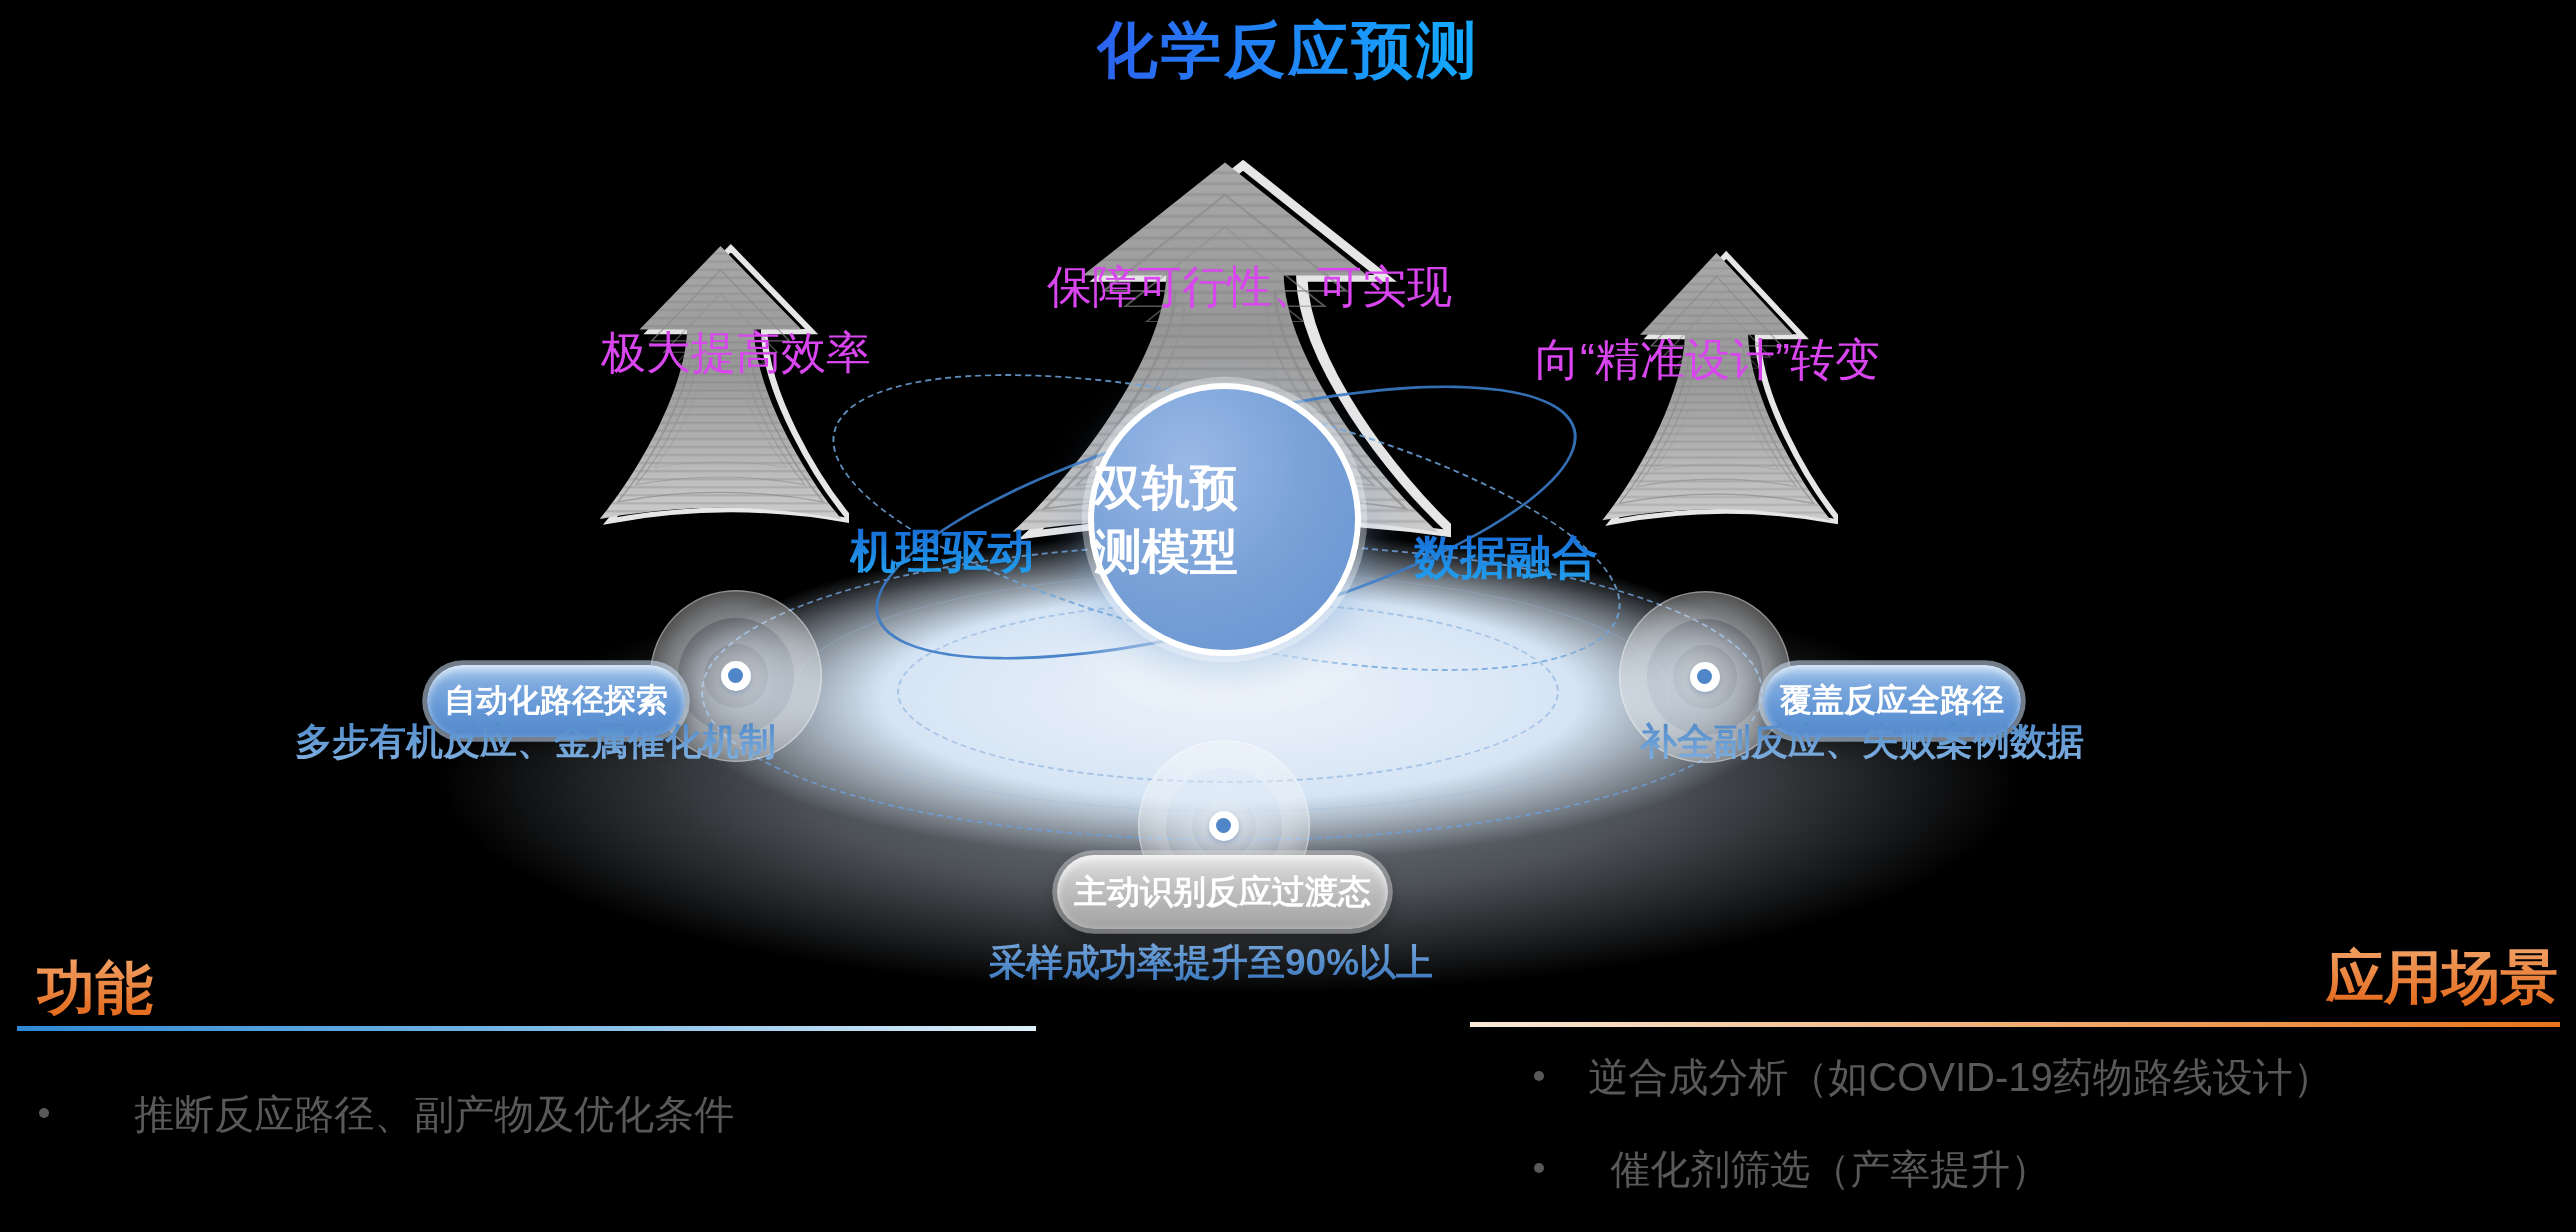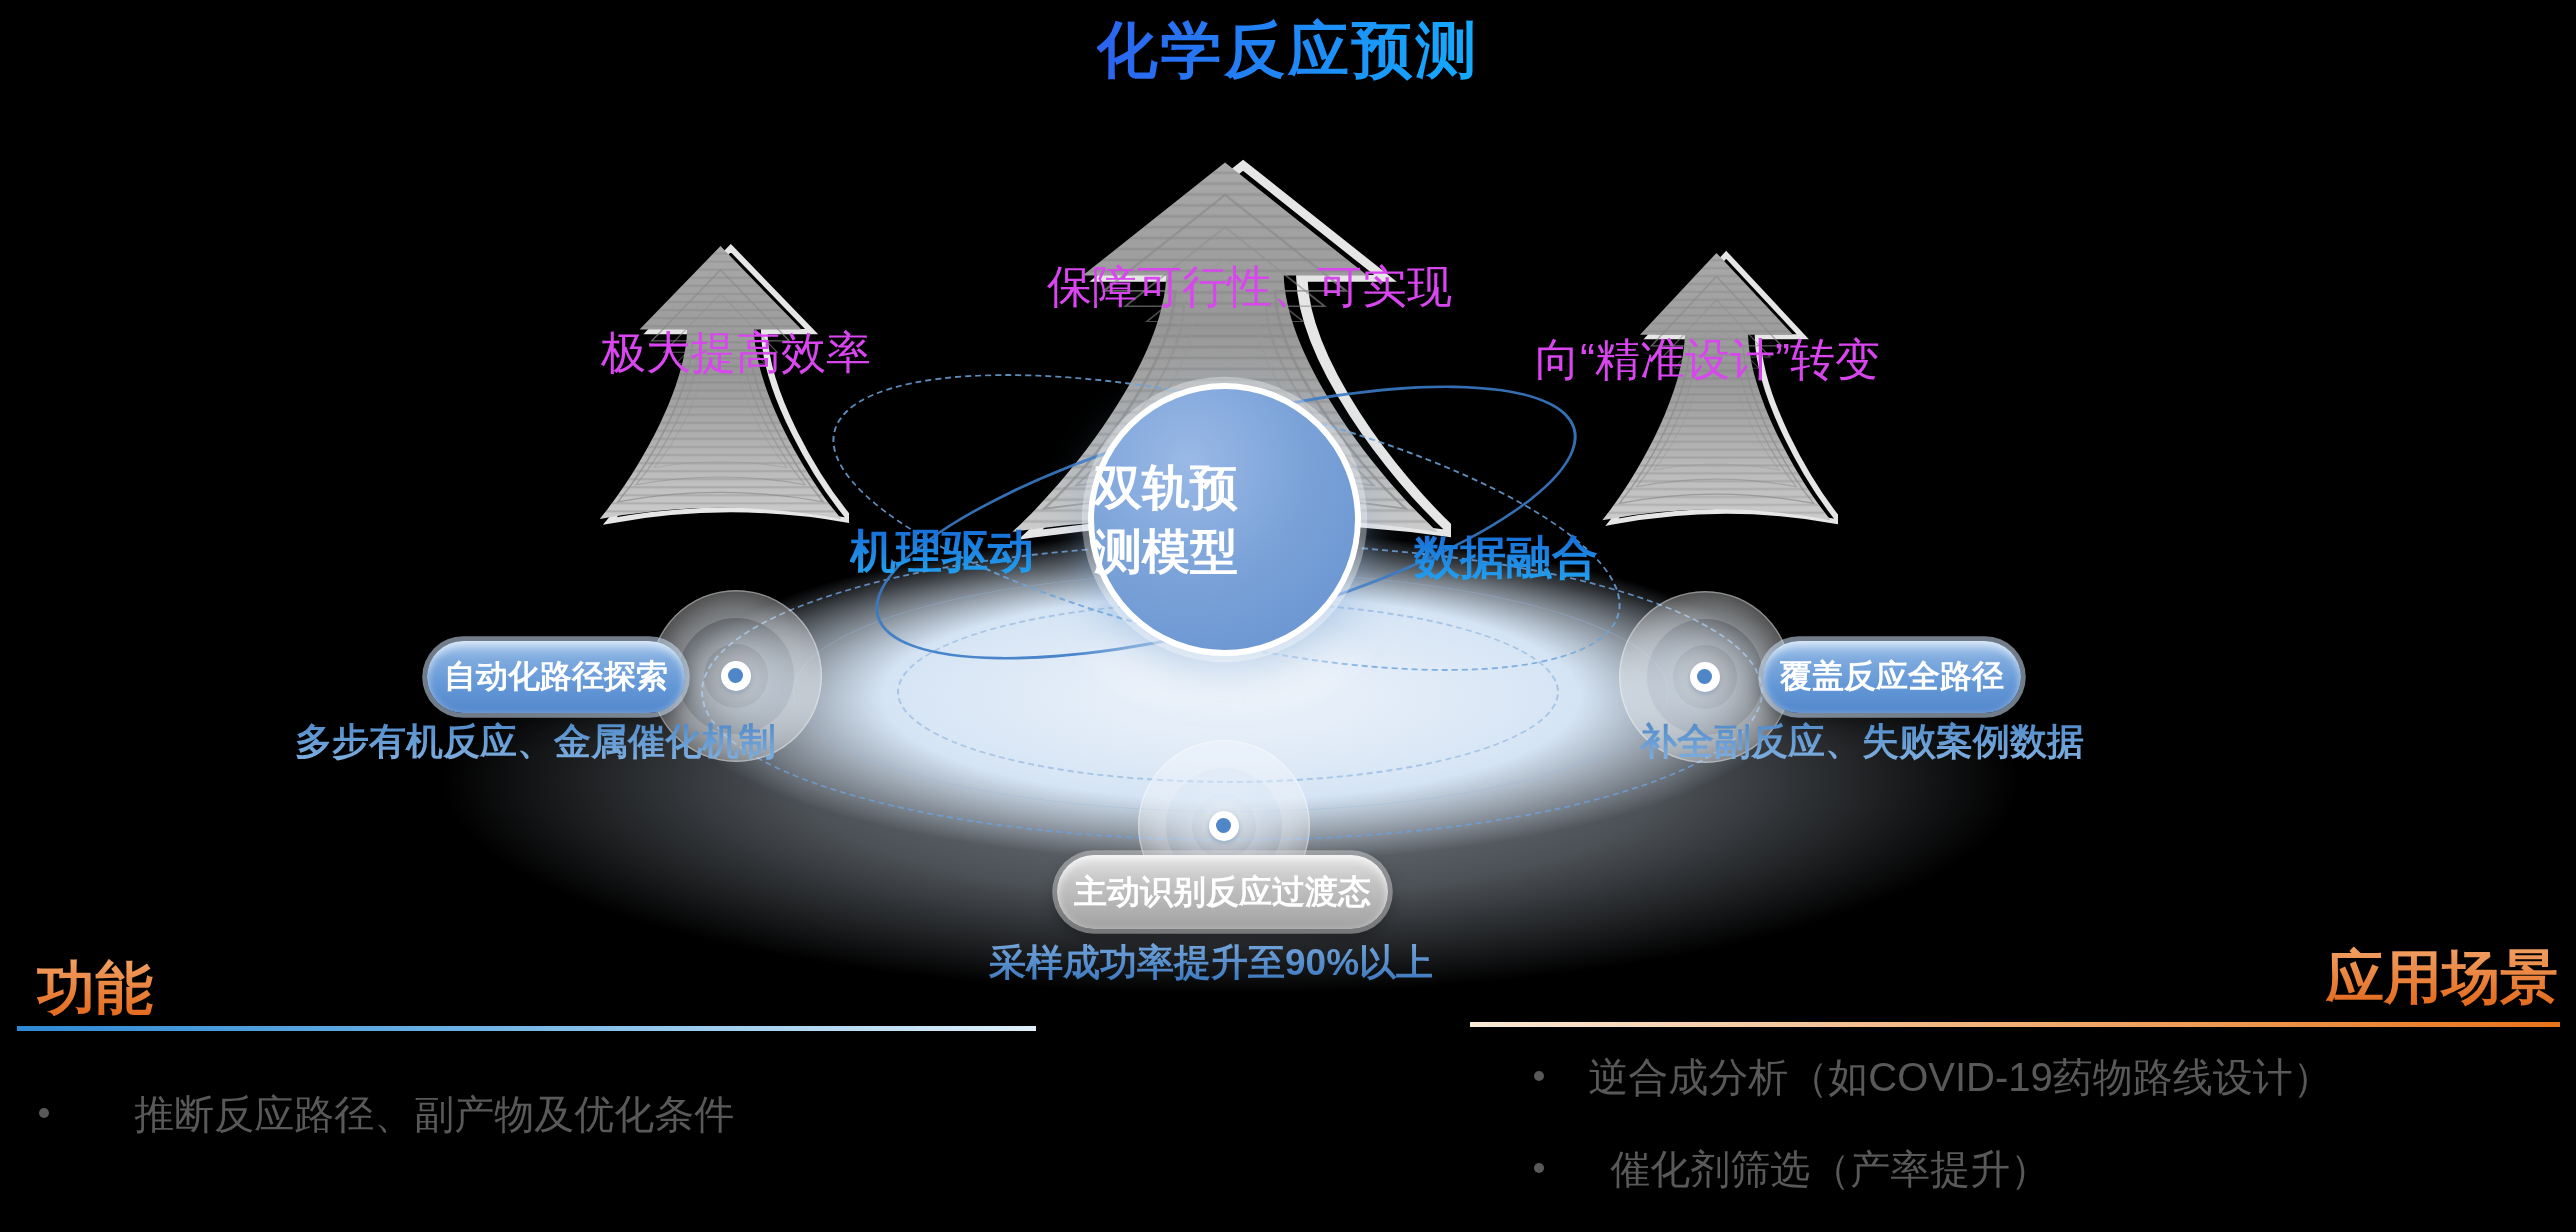--- a/index.html
+++ b/index.html
@@ -52,21 +52,21 @@
 
   
   .track{position:absolute;z-index:8;font-size:46px;font-weight:bold;white-space:nowrap;}
   .track-left{left:850px;top:521px;background-image:linear-gradient(180deg,#1565d2 0%,#25a9f3 100%);}
   .track-right{left:1414px;top:527px;background-image:linear-gradient(180deg,#1565d2 0%,#25a9f3 100%);}
 
   
   .pill{position:absolute;z-index:7;border-radius:39px;display:flex;align-items:center;justify-content:center;
     color:#fff;font-weight:bold;white-space:nowrap;box-sizing:border-box;}
   .pill-blue{background:linear-gradient(180deg,#aecdf0 0%,#7eaade 26%,#6397d6 62%,#5388cd 100%);
-    box-shadow:inset 0 3.4px 8.3px rgba(255,255,255,.65),0 0 0 4.8px rgba(205,225,248,.55),0 8.3px 19.3px rgba(0,0,0,.4);}
+    box-shadow:inset 0 3.4px 8.3px rgba(255,255,255,.65),0 0 0 4.8px rgba(205,225,248,.55),0 8.3px 19.3px rgba(0,0,0,.4);margin-top:24px;}
   .pill-gray{background:linear-gradient(180deg,#e4e4e4 0%,#c2c2c2 40%,#a2a2a2 100%);
     box-shadow:inset 0 3.4px 8.3px rgba(255,255,255,.75),0 0 0 4.8px rgba(225,225,225,.45),0 8.3px 19.3px rgba(0,0,0,.4);}
   .pill-left{left:427px;top:641px;width:258px;height:72px;font-size:32px;}
   .pill-right{left:1763px;top:641px;width:258px;height:72px;font-size:32px;}
   .pill-bottom{left:1057px;top:855px;width:331px;height:74px;font-size:33px;}
 
   
   .marker{position:absolute;width:30px;height:30px;z-index:6;}
   .marker .ripples{position:absolute;left:50%;top:50%;width:172px;height:172px;margin:-86px;border-radius:50%;
     background:radial-gradient(circle,rgba(255,255,255,.65) 0%,rgba(222,234,248,.5) 30%,rgba(222,234,248,.25) 55%,rgba(222,234,248,0) 72%);

